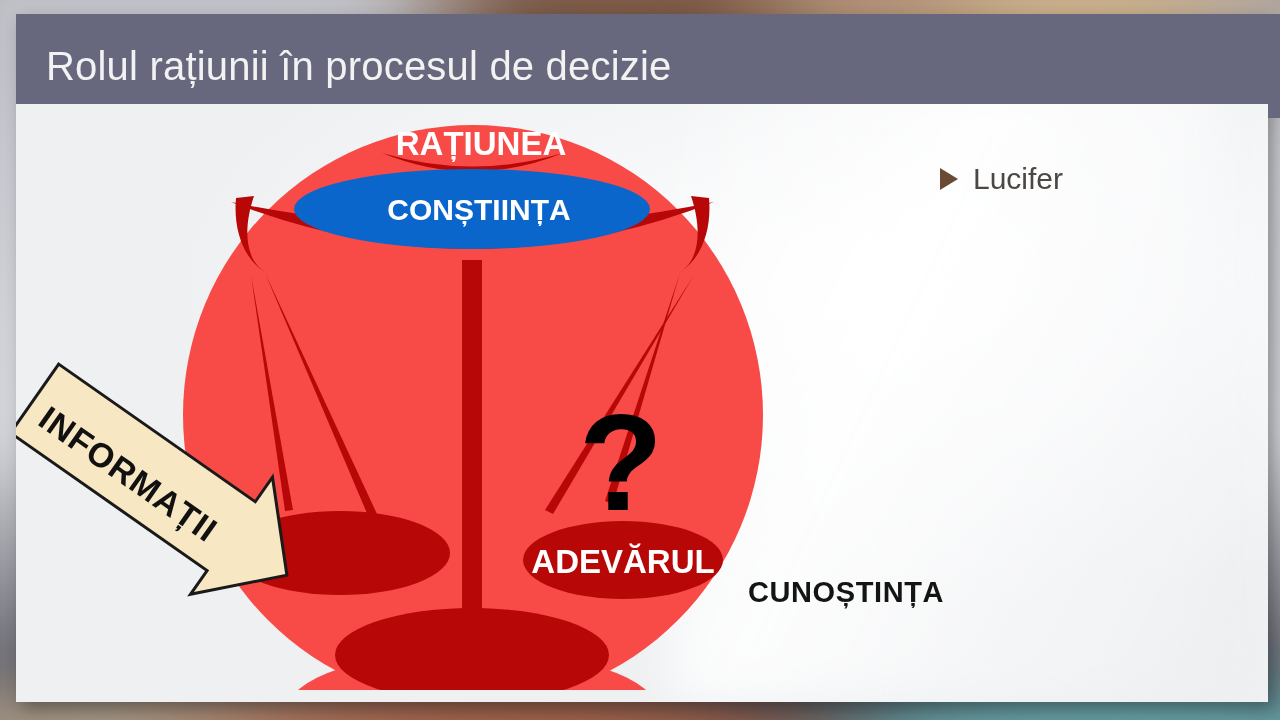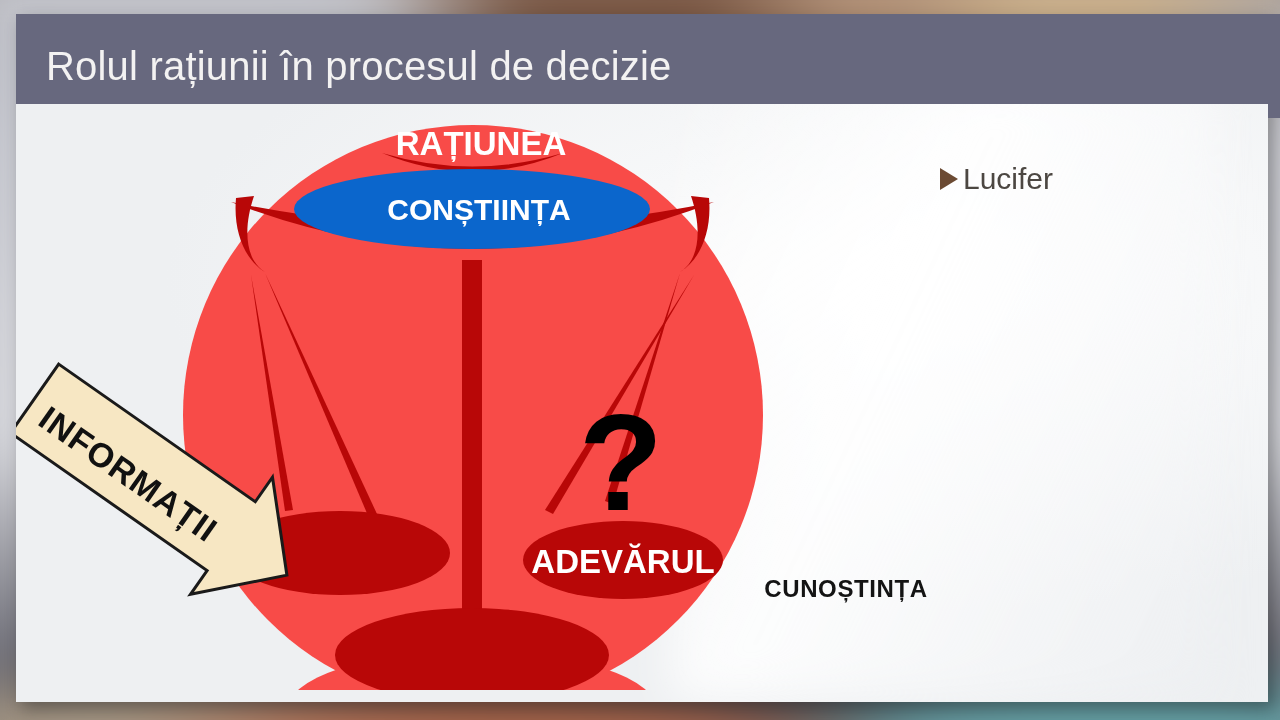--- a/index.html
+++ b/index.html
@@ -94,21 +94,21 @@
     font-family: "Liberation Sans", sans-serif;
   }
 
   
   .bullet-row {
     position: absolute;
     left: 924px;
     top: 58px;
     display: flex;
     align-items: center;
-    gap: 5px;
+    gap: 15px;
     z-index: 8;
     justify-content: center;
   }
   .bullet-tri {
     width: 0;
     height: 0;
     border-left: 18px solid #6b4a33;
     border-top: 11px solid transparent;
     border-bottom: 11px solid transparent;
     display: block;
@@ -157,21 +157,21 @@
 
   
   .caption {
     position: absolute;
     left: 700px;
     top: 466px;
     width: 260px;
     text-align: center;
     color: #141414;
     font-weight: bold;
-    font-size: 24px;
+    font-size: 29px;
     line-height: 1.55;
     letter-spacing: 0.6px;
     z-index: 7;
   }
   .caption div { display: block; }
 </style>
 </head>
 <body>
 
 <div id="stage">

